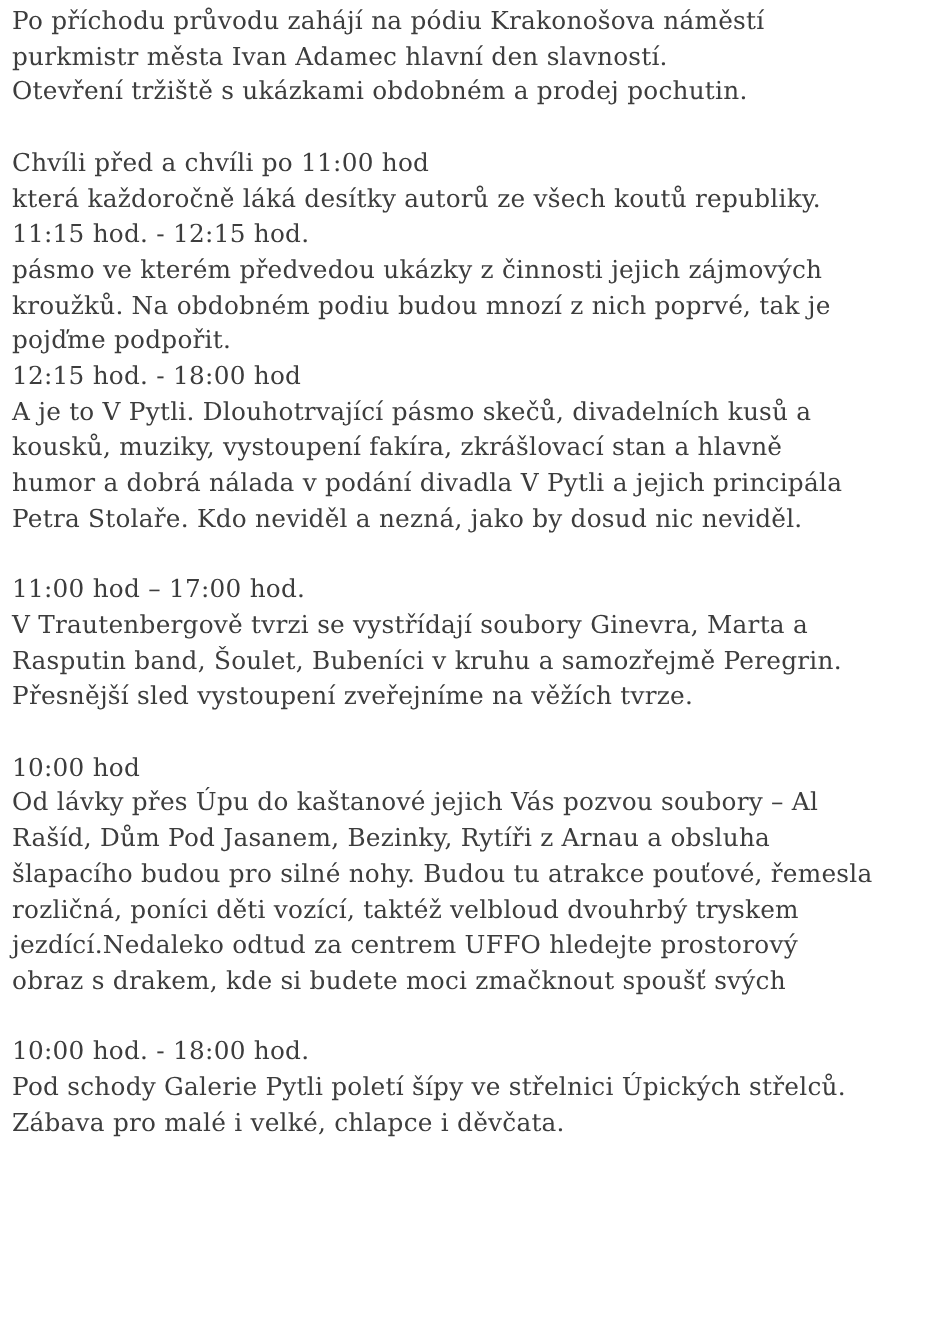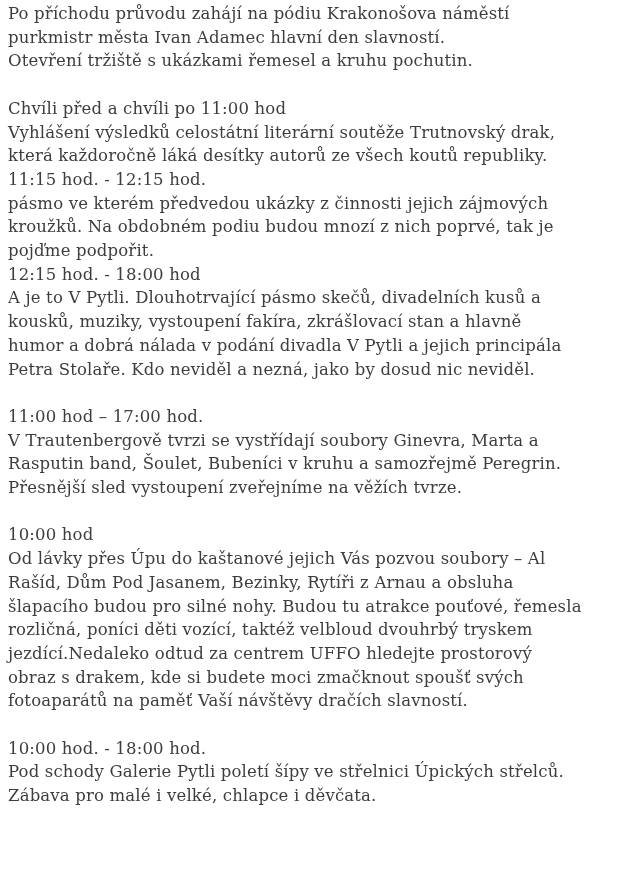--- a/index.html
+++ b/index.html
@@ -34,26 +34,25 @@
   }
 </style>
 </head>
 <body style="background: rgb(255, 255, 255);">
 
 <div class="doc" style="color: rgb(61, 61, 61);">
 
   <div class="para">
     <div class="line">Po příchodu průvodu zahájí na pódiu Krakonošova náměstí</div>
     <div class="line">purkmistr města Ivan Adamec hlavní den slavností.</div>
-    <div class="line">Otevření tržiště s ukázkami řemesel a kruhu pochutin.</div>
+    <div class="line">Otevření tržiště s ukázkami obdobném a prodej pochutin.</div>
   </div>
 
   <div class="para">
     <div class="line">Chvíli před a chvíli po 11:00 hod</div>
-    <div class="line">Vyhlášení výsledků celostátní literární soutěže Trutnovský drak,</div>
     <div class="line">která každoročně láká desítky autorů ze všech koutů republiky.</div>
     <div class="line">11:15 hod. - 12:15 hod.</div>
     <div class="line">pásmo ve kterém předvedou ukázky z činnosti jejich zájmových</div>
     <div class="line">kroužků. Na obdobném podiu budou mnozí z nich poprvé, tak je</div>
     <div class="line">pojďme podpořit.</div>
     <div class="line">12:15 hod. - 18:00 hod</div>
     <div class="line">A je to V Pytli. Dlouhotrvající pásmo skečů, divadelních kusů a</div>
     <div class="line">kousků, muziky, vystoupení fakíra, zkrášlovací stan a hlavně</div>
     <div class="line">humor a dobrá nálada v podání divadla V Pytli a jejich principála</div>
     <div class="line">Petra Stolaře. Kdo neviděl a nezná, jako by dosud nic neviděl.</div>
@@ -67,21 +66,20 @@
   </div>
 
   <div class="para">
     <div class="line">10:00 hod</div>
     <div class="line">Od lávky přes Úpu do kaštanové jejich Vás pozvou soubory – Al</div>
     <div class="line">Rašíd, Dům Pod Jasanem, Bezinky, Rytíři z Arnau a obsluha</div>
     <div class="line">šlapacího budou pro silné nohy. Budou tu atrakce pouťové, řemesla</div>
     <div class="line">rozličná, poníci děti vozící, taktéž velbloud dvouhrbý tryskem</div>
     <div class="line">jezdící.Nedaleko odtud za centrem UFFO hledejte prostorový</div>
     <div class="line">obraz s drakem, kde si budete moci zmačknout spoušť svých</div>
-    <div class="line">fotoaparátů na paměť Vaší návštěvy dračích slavností.</div>
   </div>
 
   <div class="para">
     <div class="line">10:00 hod. - 18:00 hod.</div>
     <div class="line">Pod schody Galerie Pytli poletí šípy ve střelnici Úpických střelců.</div>
     <div class="line">Zábava pro malé i velké, chlapce i děvčata.</div>
   </div>
 
 </div>
 

